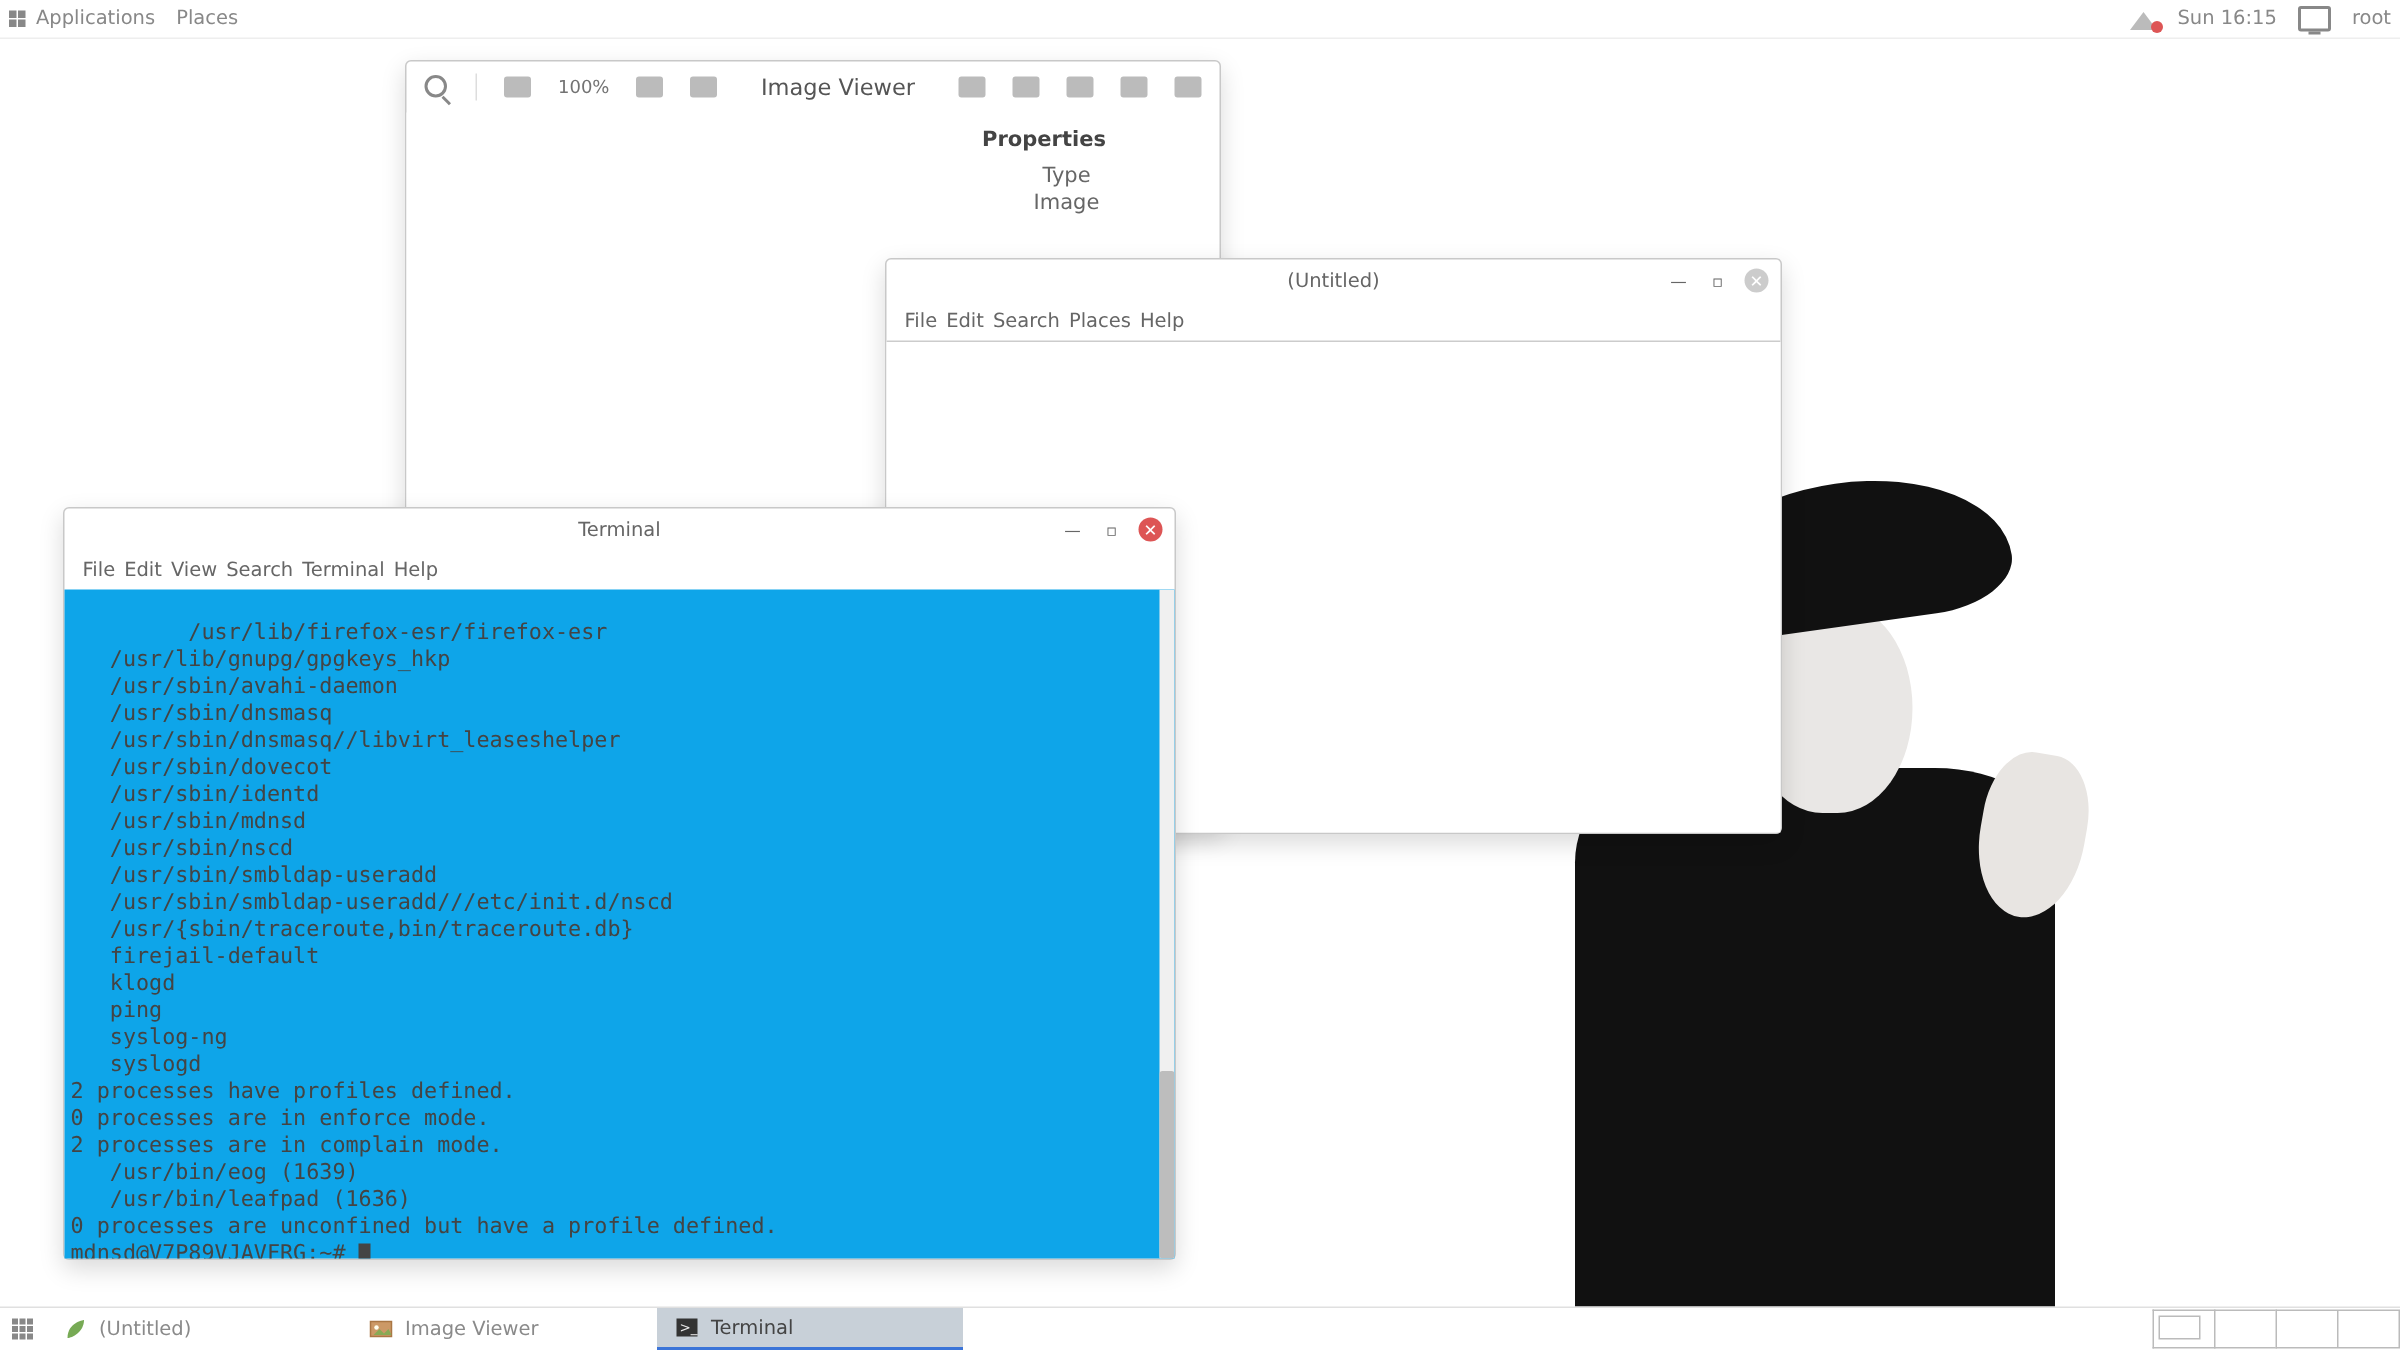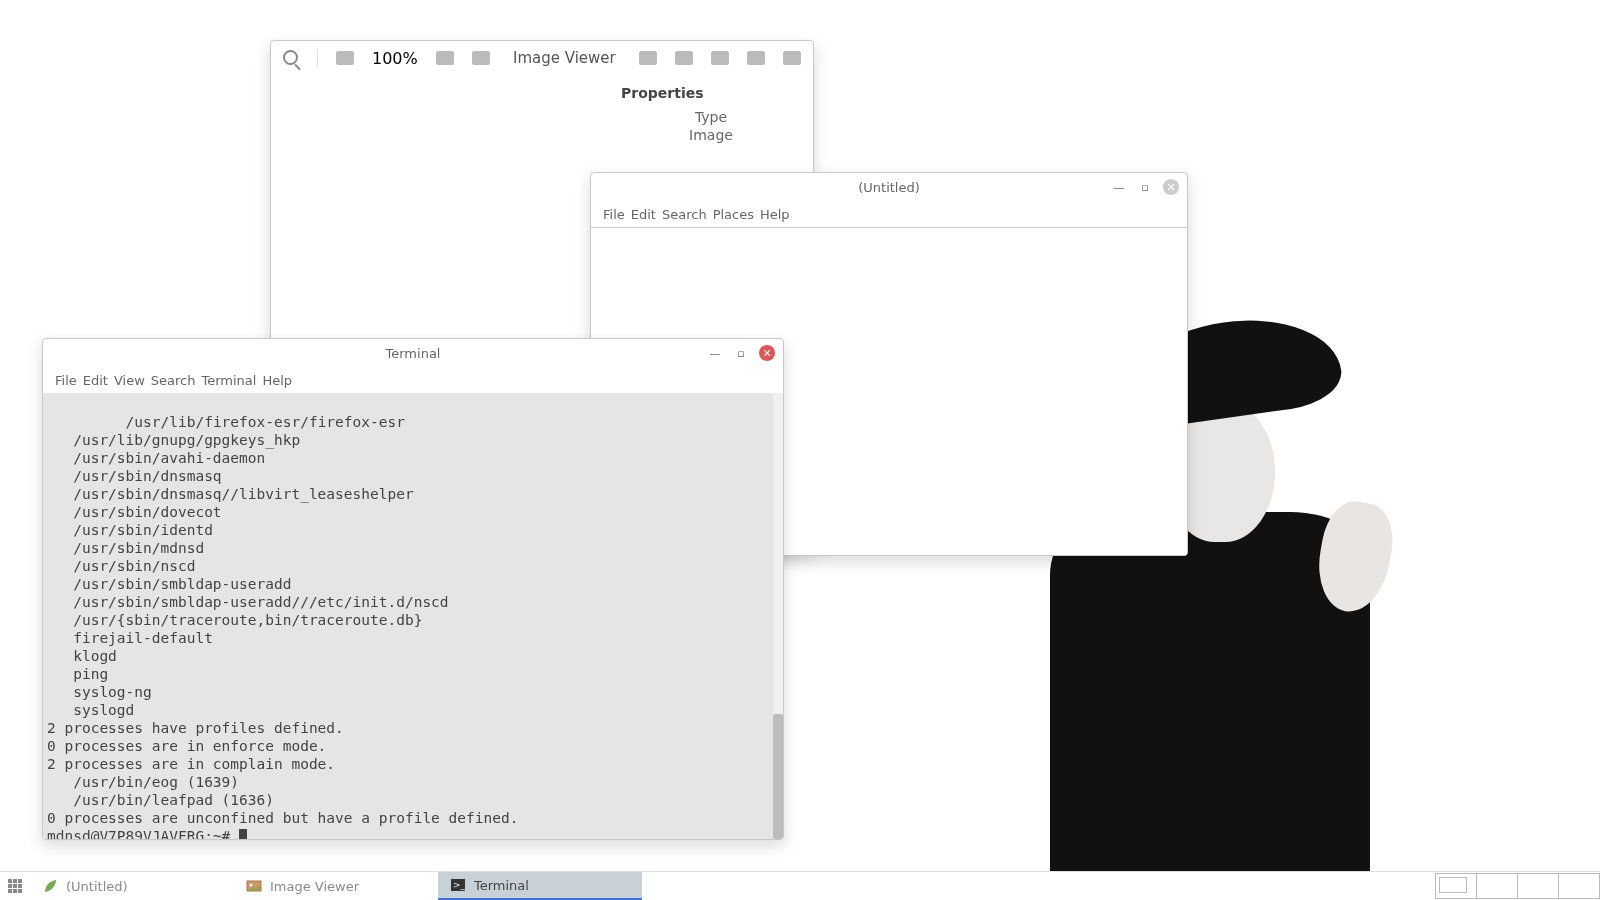--- a/index.html
+++ b/index.html
@@ -38,55 +38,71 @@
 .win-ctl.close{background:#d55;color:#fff}
 .win-ctl.close.inactive{background:#ccc}
 .win-menubar{height:26px;display:flex;align-items:center;gap:6px;padding:0 12px;color:#666}
 .win-menubar span{cursor:pointer}
 
 
 .iv{left:270px;top:40px;width:542px;height:510px;z-index:1}
 .iv-toolbar{height:34px;display:flex;align-items:center;gap:18px;padding:0 12px;color:#666}
 .iv-toolbar .sep{width:1px;height:18px;background:#ddd}
 .iv-toolbar .title{flex:1;text-align:center;color:#555;font-size:15px}
-.iv-toolbar .zoom{color:#000000;font-size:16px}
+.iv-toolbar .zoom{color:#737373;font-size:12px}
 .iv-toolbar .tb-ic{width:18px;height:14px;background:#bbb;border-radius:2px;position:relative;cursor:pointer}
 .iv-toolbar .zoom-ic{width:16px;height:16px;position:relative}
 .iv-toolbar .zoom-ic::before{content:"";position:absolute;width:11px;height:11px;border:2px solid #888;border-radius:50%}
 .iv-toolbar .zoom-ic::after{content:"";position:absolute;right:-2px;bottom:-2px;width:7px;height:2px;background:#888;transform:rotate(45deg)}
 .iv-body{display:flex;height:calc(100% - 34px)}
 .iv-canvas{flex:1;background:#fff}
 .iv-props{width:180px;padding:10px 12px;font-size:14px;color:#666;text-align:center}
-.iv-props .hdr{display:flex;align-items:center;gap:30px;margin-bottom:8px}
+.iv-props .hdr{display:flex;align-items:center;justify-content:center;gap:30px;margin-bottom:8px}
 .iv-props b{color:#444}
 .iv-prop{margin:2px 0}
 
 
 .lp{left:590px;top:172px;width:596px;height:382px;z-index:2}
 .lp textarea{width:100%;height:calc(100% - 54px);box-sizing:border-box;border:1px solid #ccc;border-width:1px 0 0 0;padding:4px;font-family:sans-serif;font-size:13px;resize:none;outline:none}
 
 
 .tm{left:42px;top:338px;width:740px;height:500px;z-index:3}
-.tm-body{font-family:"DejaVu Sans Mono",monospace;font-size:14.5px;line-height:18px;color:#444;background:#e5e5e5;white-space:pre;padding:2px 4px;height:calc(100% - 54px);box-sizing:border-box;overflow:hidden;position:relative}
+.tm-body{font-family:"DejaVu Sans Mono",monospace;font-size:14.5px;line-height:18px;color:#444;background:#0ea5e9;white-space:pre;padding:2px 4px;height:calc(100% - 54px);box-sizing:border-box;overflow:hidden;position:relative}
 .tm-scroll{position:absolute;right:0;top:0;bottom:0;width:10px;background:#f0f0f0}
 .tm-thumb{position:absolute;right:0;width:10px;background:#bdbdbd;border-radius:2px}
 .cursor{display:inline-block;width:8px;height:15px;background:#444;vertical-align:text-bottom}
 
 
 .figure{position:absolute;right:200px;bottom:28px;width:430px;height:570px;pointer-events:none}
 .figure .hat{position:absolute;top:20px;left:150px;width:220px;height:95px;background:#111;border-radius:60% 60% 30% 30%/80% 80% 40% 40%;transform:rotate(-8deg)}
 .figure .face{position:absolute;top:100px;left:195px;width:110px;height:140px;background:#e9e7e5;border-radius:50%/55%}
 .figure .torso{position:absolute;top:210px;left:80px;width:320px;height:420px;background:#111;border-radius:20% 25% 5% 5%/15% 12% 0 0}
 .figure .hand{position:absolute;top:200px;right:10px;width:70px;height:110px;background:#e8e5e2;border-radius:40% 40% 50% 50%;transform:rotate(10deg)}
 </style>
 </head>
 <body>
 
 <div class="screen">
 
+  <div class="top-panel">
+    <span class="apps-icon">
+        <span></span>
+        <span></span>
+        <span></span>
+        <span></span>
+      </span>
+    <span class="menu-item">Applications</span>
+    <span class="menu-item">Places</span>
+    <div class="top-right">
+      <span class="net-icon"></span>
+      <span>Sun 16:15</span>
+      <span class="scr-icon"></span>
+      <span>root</span>
+    </div>
+  </div>
 
   <div class="figure">
     <div class="torso"></div>
       <div class="face"></div>
       <div class="hat"></div>
       <div class="hand"></div>
   </div>
 
   <div class="win iv">
     <div class="iv-toolbar">

